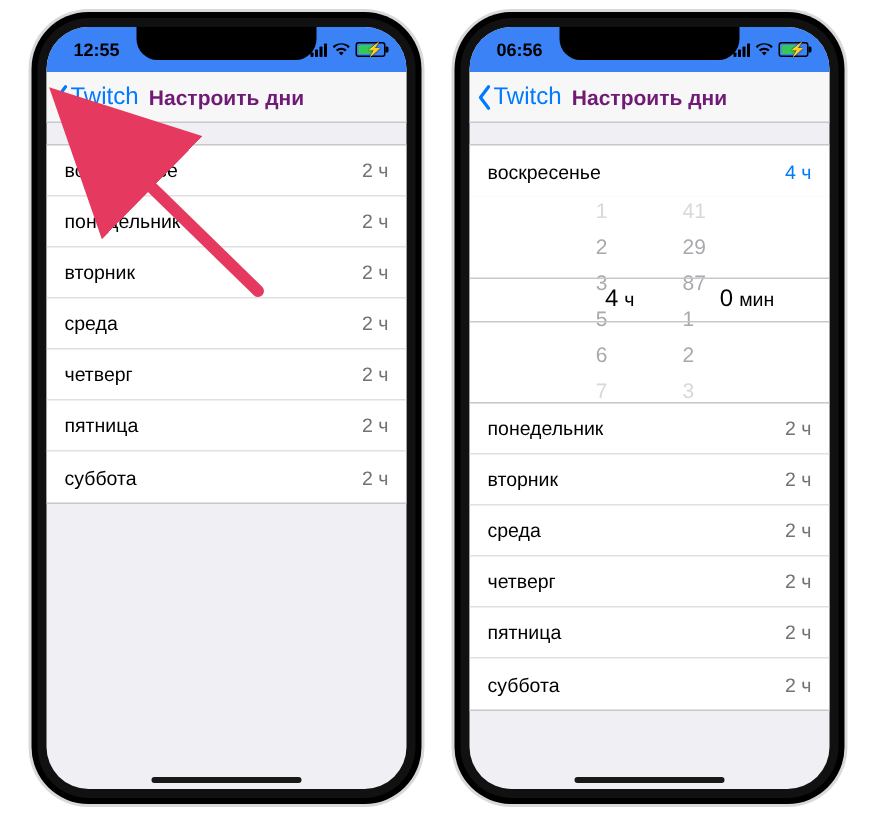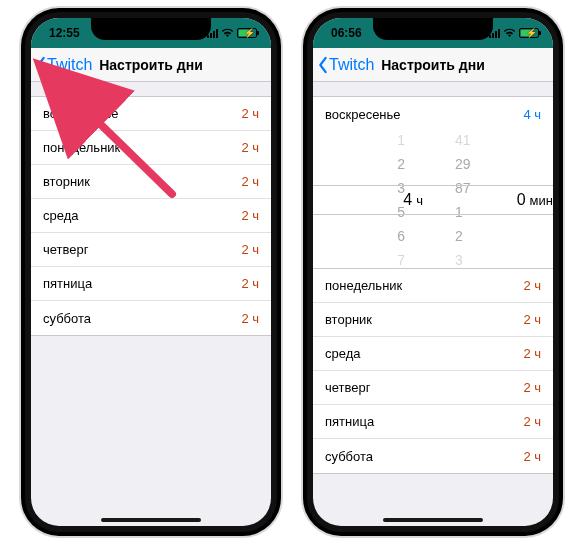--- a/index.html
+++ b/index.html
@@ -2,48 +2,48 @@
 <html><head>
 <meta charset="utf-8">
 <style>
 * { margin:0; padding:0; box-sizing:border-box; font-family:-apple-system,"Helvetica Neue",Arial,sans-serif; -webkit-font-smoothing:antialiased; }
 body { background:#fff; width:584px; height:551px; position:relative; }
 .stage { display:flex; gap:22px; justify-content:center; padding-top:8px; }
 .phone { width:260px; height:528px; border-radius:38px; background:#000; padding:4px; box-shadow:0 0 0 2px rgba(0,0,0,.15); position:relative; }
 .phone-inner { width:100%; height:100%; border-radius:34px; background:#111; padding:6px; }
 .screen { width:100%; height:100%; border-radius:28px; background:#efeff4; overflow:hidden; position:relative; }
 .notch { position:absolute; top:0; left:50%; transform:translateX(-50%); width:120px; height:22px; background:#000; border-bottom-left-radius:14px; border-bottom-right-radius:14px; z-index:50; }
-.status-bar { height:30px; display:flex; align-items:center; justify-content:space-between; padding:0 14px 0 18px; background:#0f766e; font-size:12px; font-weight:600; color:#000; }
+.status-bar { height:30px; display:flex; align-items:center; justify-content:space-between; padding:0 14px 0 18px; background:#3b82f6; font-size:12px; font-weight:600; color:#000; }
 .status-left { width:50px; }
 .status-right { display:flex; align-items:center; gap:3px; }
 .bars { display:inline-flex; align-items:flex-end; gap:1px; height:9px; }
 .bars span { width:2px; background:#000; border-radius:.5px; }
 .bars span:nth-child(1){height:3px;} .bars span:nth-child(2){height:5px;} .bars span:nth-child(3){height:7px;} .bars span:nth-child(4){height:9px;}
 .wifi { width:13px; height:10px; }
 .battery { width:20px; height:10px; border:1px solid #000; border-radius:2px; position:relative; }
 .battery::after { content:""; position:absolute; right:-3px; top:2px; width:2px; height:4px; background:#000; border-radius:0 1px 1px 0; }
 .battery-fill { position:absolute; left:1px; top:1px; bottom:1px; width:55%; background:#34c759; border-radius:1px; }
 .bolt { position:absolute; left:6px; top:-1px; font-size:9px; color:#fff; text-shadow:0 0 1px #000; }
 .nav { height:34px; background:#f7f7f8; border-bottom:1px solid #c8c7cc; display:flex; align-items:center; position:relative; }
 .back { position:absolute; left:4px; display:flex; align-items:flex-end; color:#007aff; font-size:16px; }
 .back svg { width:12px; height:18px; }
-.nav-title { margin:0 auto; font-size:14px; font-weight:600; color:#000000; }
+.nav-title { margin:0 auto; font-size:14px; font-weight:600; color:#701a75; }
 .list { margin-top:14px; background:#fff; border-top:1px solid #c8c7cc; border-bottom:1px solid #c8c7cc; }
 .row { height:34px; display:flex; align-items:center; justify-content:space-between; padding:0 12px; border-bottom:1px solid #e0e0e2; font-size:13px; color:#000; }
 .row:last-child { border-bottom:none; }
-.row .val { color:#c2410c; }
+.row .val { color:#737373; }
 .row .val.active { color:#007aff; }
 .picker { height:138px; background:#fff; border-bottom:1px solid #c8c7cc; position:relative; overflow:hidden; }
 .picker-col { position:absolute; top:0; bottom:0; width:50%; display:flex; flex-direction:column; align-items:center; justify-content:center; color:#a9a9ad; font-size:14px; line-height:24px; }
 .picker-col.hours { left:0; align-items:flex-end; padding-right:28px; }
 .picker-col.mins { right:0; align-items:flex-start; padding-left:22px; }
 .picker-col .far { color:#d8d8dc; }
 .picker-sel { position:absolute; left:0; right:0; top:50%; transform:translateY(-50%); height:30px; border-top:1px solid #c8c7cc; border-bottom:1px solid #c8c7cc; display:flex; align-items:center; color:#000; font-size:16px; }
 .picker-sel .h { width:50%; text-align:right; padding-right:10px; }
-.picker-sel .m { width:50%; text-align:right; padding-left:10px; }
+.picker-sel .m { width:50%; text-align:center; padding-left:10px; }
 .picker-sel .unit { font-size:13px; margin-left:4px; }
 .home-ind { position:absolute; bottom:4px; left:50%; transform:translateX(-50%); width:100px; height:4px; background:#000; border-radius:3px; opacity:.9; }
 .arrow { position:absolute; z-index:200; }
 .arrow svg { overflow:visible; }
 </style>
 </head>
 <body>
 
 <div class="stage">
 

